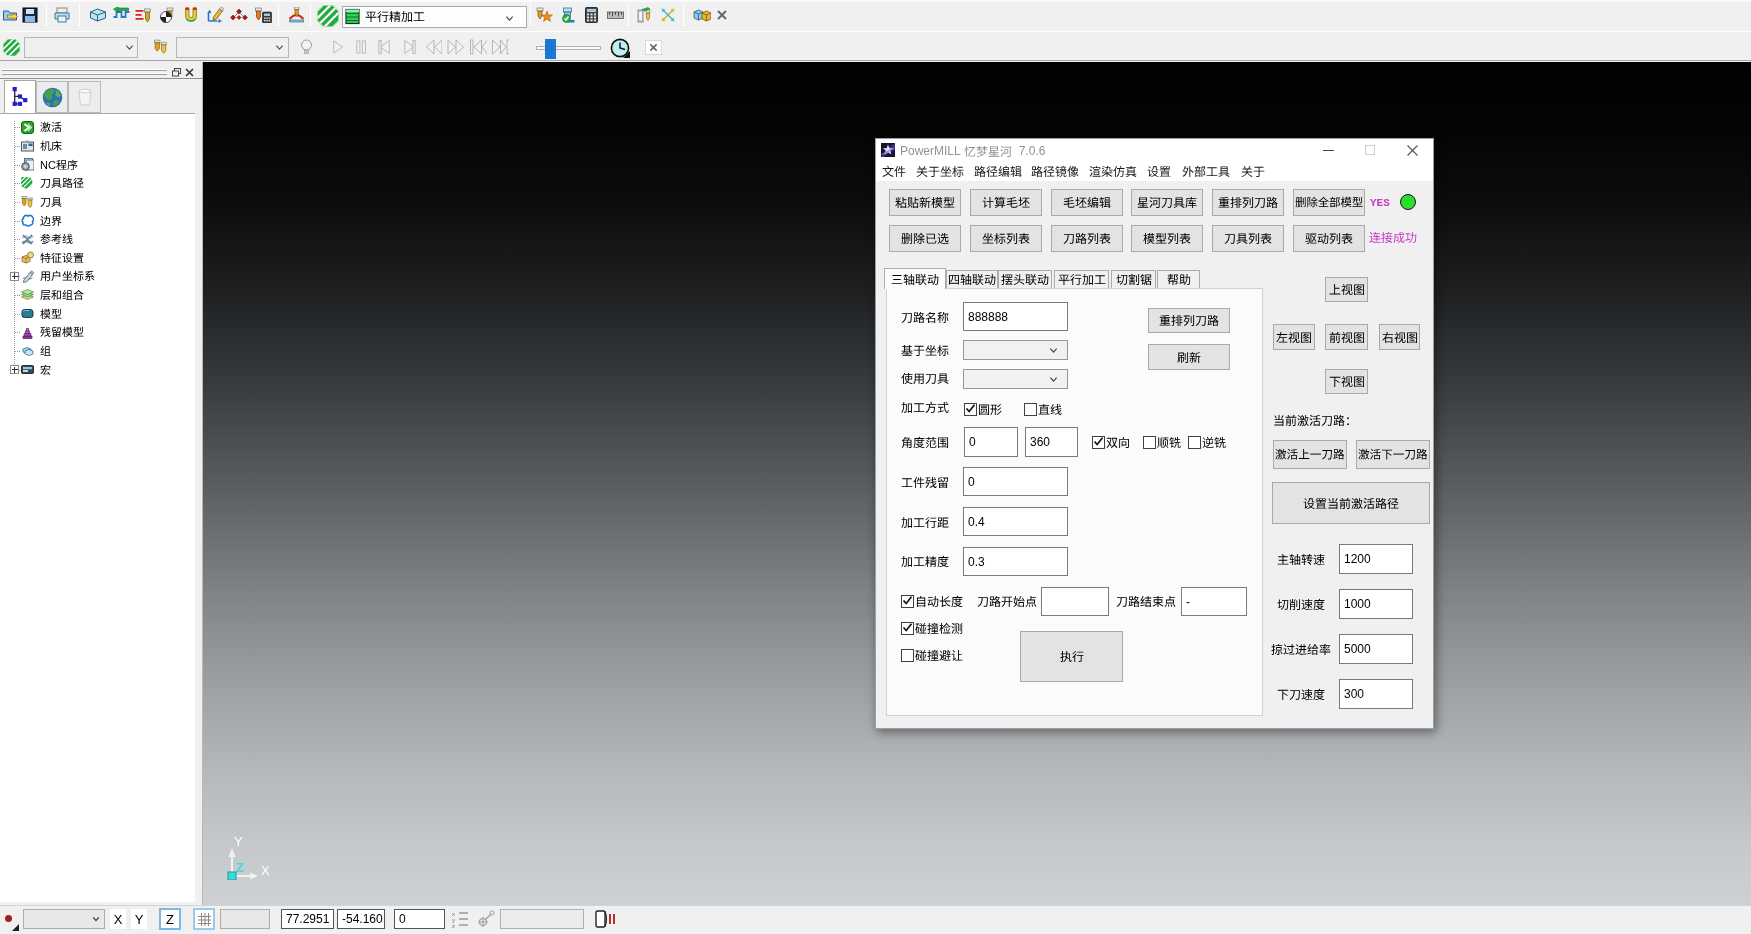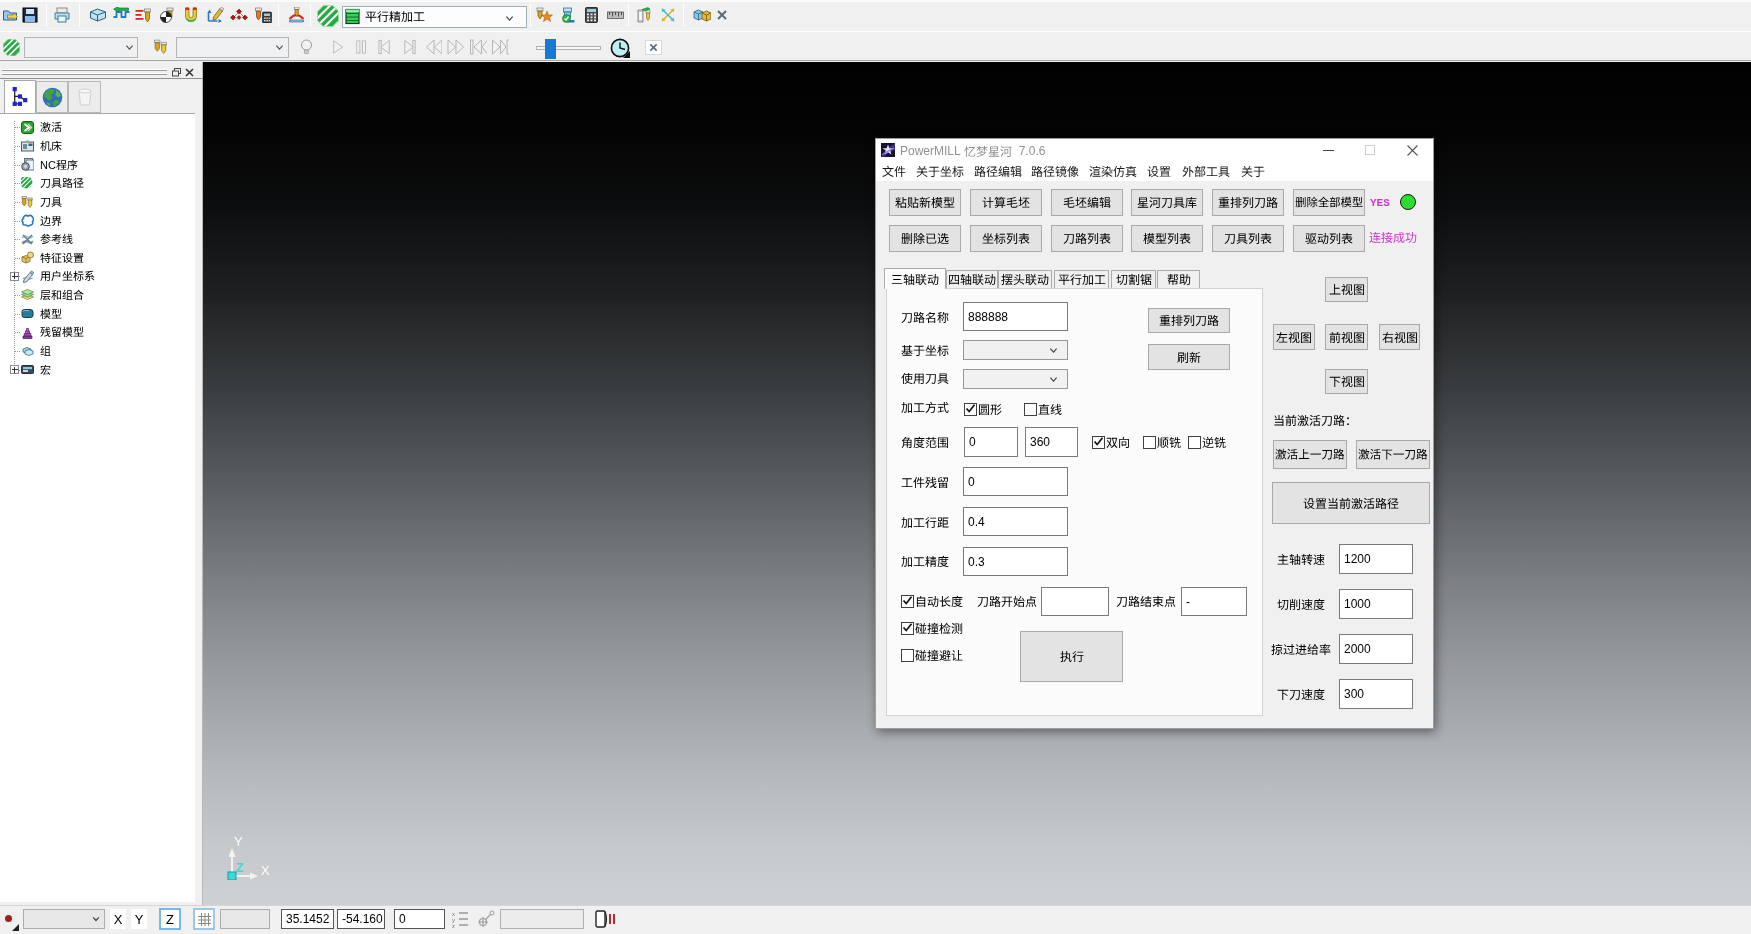--- a/index.html
+++ b/index.html
@@ -717,21 +717,21 @@
 <div class="ab flx" style="left:131px;top:909px;width:16px;height:20px;background:#fff;font-size:13px">Y</div>
 <div class="ab flx" style="left:159px;top:908px;width:22px;height:22px;background:#fff;border:2px solid #7ab8e8;font-size:13px">Z</div>
 <div class="ab flx" style="left:193px;top:908px;width:22px;height:22px;background:#fff;border:2px solid #9ec8e8">
     <svg style="width:13px;height:13px" viewBox="0 0 13 13">
       <g stroke="#888" stroke-width="1">
         <path d="M0 3.5 L13 3.5 M0 7 L13 7 M0 10.5 L13 10.5 M3.5 0 L3.5 13 M7 0 L7 13 M10.5 0 L10.5 13"></path>
       </g>
     </svg>
   </div>
 <div class="cmb" style="left:220px;top:909px;width:50px;height:20px;background:#e8e8e8;border-color:#adadad"></div>
-<div class="tbox" style="left:281px;top:909px;width:53px;height:20px;border-color:#555">35.1452</div>
+<div class="tbox" style="left:281px;top:909px;width:53px;height:20px;border-color:#555">77.2951</div>
 <div class="tbox" style="left:337px;top:909px;width:48px;height:20px;border-color:#555">-54.160</div>
 <div class="tbox" style="left:394px;top:909px;width:51px;height:20px;border-color:#555">0</div>
 <svg class="ab" style="left:452px;top:910px;width:18px;height:18px" viewBox="0 0 18 18">
     <g font-family="Liberation Sans" font-size="6" fill="#777">
       <text x="0" y="6">x</text>
       <text x="0" y="12">y</text>
       <text x="0" y="18">z</text>
     </g>
     <g stroke="#999" stroke-width="1.4">
       <path d="M7 3 L16 3 M7 9 L16 9 M7 15 L16 15"></path>
@@ -1278,21 +1278,21 @@
     <div class="tbox" style="left:463px;top:450px;width:74px;height:30px">1000</div>
     <div class="ab" style="left:395px;top:503px">
       <svg style="width:60.0px;height:15.0px;overflow:visible" viewBox="0 -1000 5000 1250">
         <use href="#u63A0" x="0"></use>
         <use href="#u8FC7" x="1000"></use>
         <use href="#u8FDB" x="2000"></use>
         <use href="#u7ED9" x="3000"></use>
         <use href="#u7387" x="4000"></use>
       </svg>
     </div>
-    <div class="tbox" style="left:463px;top:495px;width:74px;height:30px">2000</div>
+    <div class="tbox" style="left:463px;top:495px;width:74px;height:30px">5000</div>
     <div class="ab" style="left:401px;top:548px">
       <svg style="width:48.0px;height:15.0px;overflow:visible" viewBox="0 -1000 4000 1250">
         <use href="#u4E0B" x="0"></use>
         <use href="#u5200" x="1000"></use>
         <use href="#u901F" x="2000"></use>
         <use href="#u5EA6" x="3000"></use>
       </svg>
     </div>
     <div class="tbox" style="left:463px;top:540px;width:74px;height:30px">300</div>
   </div>

